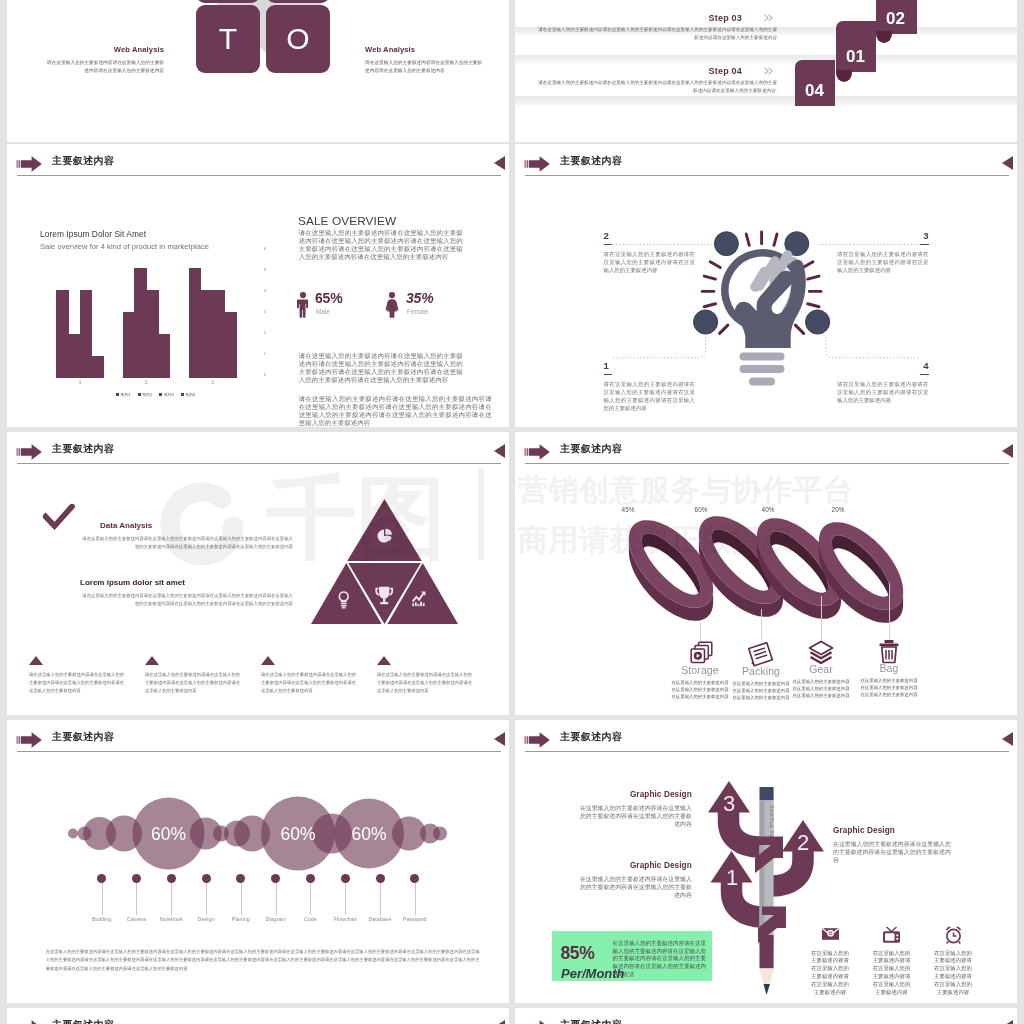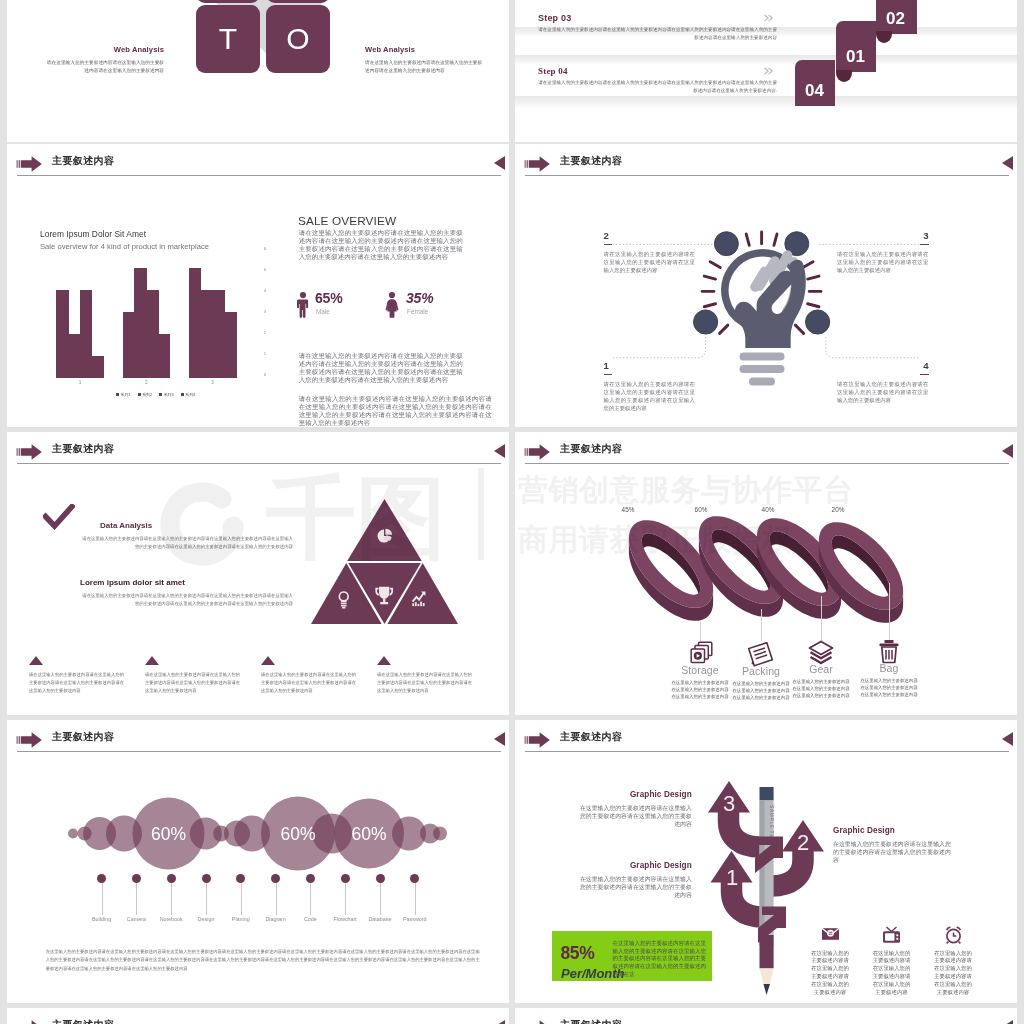--- a/index.html
+++ b/index.html
@@ -45,22 +45,22 @@
 .b02{left:361px;top:118px;width:41px;height:57px;}
 .b03{left:321px;top:162px;width:40px;height:50.5px;}
 .b04{left:280px;top:201px;width:40px;height:46px;}
 .t03{left:361px;top:172px;width:16px;height:12px;}
 .t04{left:321px;top:210.5px;width:16px;height:12px;}
 .sh1{left:0px;top:168px;width:502px;height:9px;}
 .sh2{left:0px;top:196px;width:502px;height:9px;}
 .sh3{left:0px;top:237px;width:502px;height:11px;}
 .s2-txt{position:absolute;left:23px;width:239px;}
 .s2-t3{top:154px;}
-.s2-t4{top:207px;font-family:Liberation Serif, serif;}
-.s2-h{font-size:9px;font-weight:700;color:#5e2c46;letter-spacing:.2px;display:flex;align-items:center;justify-content:space-between;gap:20px;}
+.s2-t4{top:207px;}
+.s2-h{font-size:9px;font-weight:700;color:#5e2c46;letter-spacing:.2px;display:flex;align-items:center;justify-content:flex-end;gap:20px;}
 .s2-h .chev{margin-left:2px;}
 .s2-b{font-size:4.6px;line-height:1.8;color:#5c5c62;text-align:right;margin-top:3px;}
 
 
 .s3-chart{position:absolute;left:0;top:0;width:270px;height:283px;}
 .s3-ct{position:absolute;left:33px;top:85px;font-size:8.4px;color:#3a3a40;letter-spacing:.05px;}
 .s3-cs{position:absolute;left:33px;top:98px;font-size:7.6px;color:#727279;letter-spacing:.02px;}
 .s3-plot{position:absolute;left:40px;top:101.8px;width:198px;height:132px;}
 .s3-yaxis{position:absolute;left:243px;top:67px;width:16px;height:180px;}
 .s3-yaxis div{position:absolute;right:0;font-size:4.2px;color:#8b8b90;}
@@ -132,21 +132,21 @@
 
 
 .s8-art{position:absolute;left:185px;top:55px;}
 .s8-h{font-size:8.2px;font-weight:700;color:#5e2c46;letter-spacing:.1px;}
 .s8-p{font-size:5.9px;line-height:1.39;color:#6b6b72;margin-top:4.5px;}
 .s8-bl{position:absolute;width:112px;text-align:right;}
 .s8-bl .s8-p{text-align:right;}
 .s8-bl1{left:64.8px;top:70px;}
 .s8-bl2{left:64.8px;top:141px;}
 .s8-br{position:absolute;left:318px;top:106px;width:119px;}
-.s8-stat{position:absolute;left:36.5px;top:210.6px;width:160.7px;height:50px;background:#84cc16;}
+.s8-stat{position:absolute;left:36.5px;top:210.6px;width:160.7px;height:50px;background:#86efac;}
 .s8-sv{position:absolute;left:8.9px;top:14px;font-size:17.5px;font-weight:700;color:#5e2c46;letter-spacing:-.3px;line-height:1;}
 .s8-sl{position:absolute;left:9.5px;top:35.4px;font-size:13px;font-style:italic;font-weight:700;color:#3a3a42;}
 .s8-sb{position:absolute;left:60.9px;top:9.2px;width:93.6px;font-size:5.5px;line-height:1.42;color:#4a4a52;}
 .s8-icons{position:absolute;left:284px;top:205.7px;width:216px;height:80px;}
 .s8-ic{position:absolute;width:62px;text-align:center;}
 .s8-ic .ib{font-size:5.4px;line-height:1.44;color:#5c5c62;margin-top:8px;width:43px;margin-left:auto;margin-right:auto;word-break:break-all;}
 .s8-ic .ig{height:16px;}
 </style>
 </head>
 <body>

